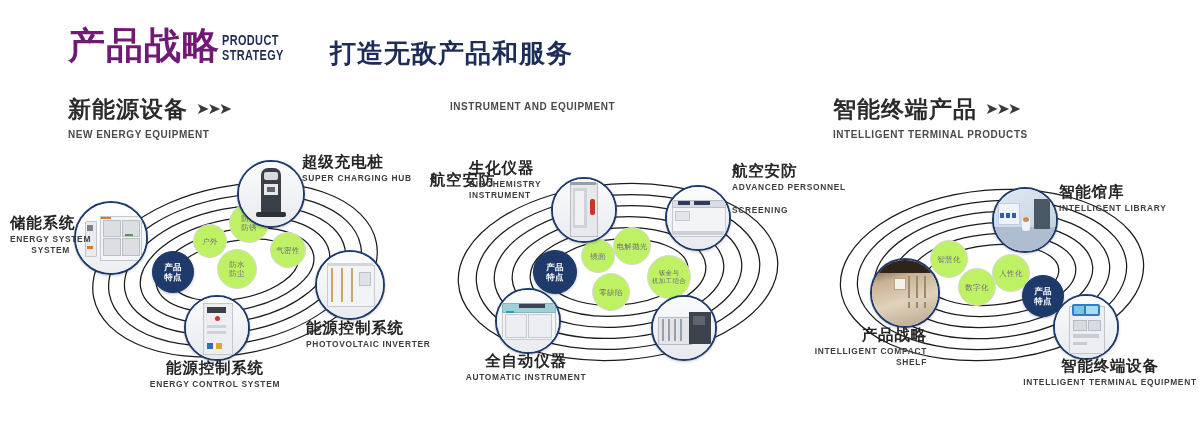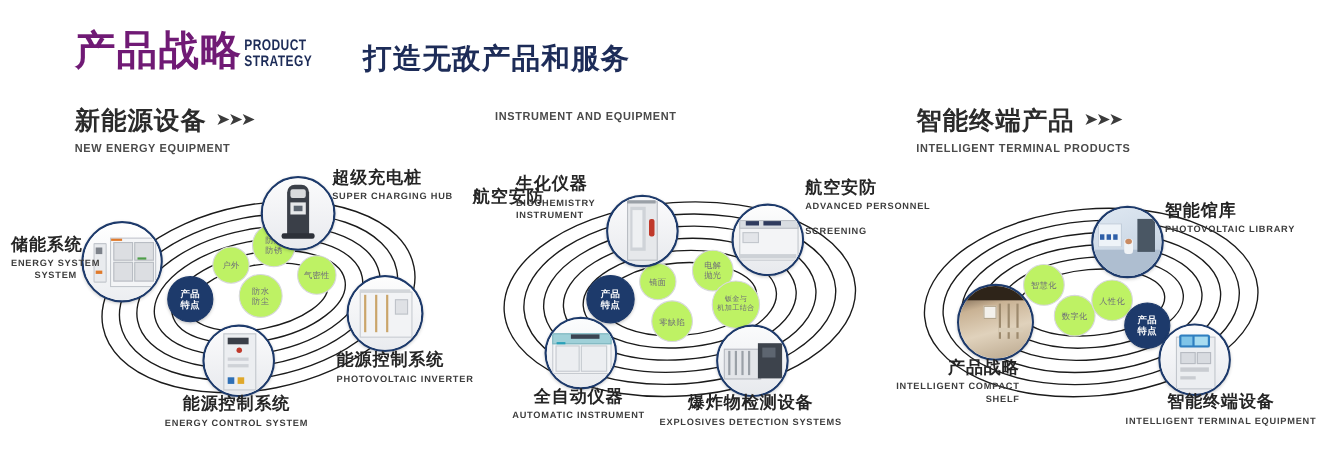--- a/index.html
+++ b/index.html
@@ -193,21 +193,21 @@
     </g>
   </svg>
 
   <div class="feat core" style="left:108px;top:95px;width:42px;height:42px;flex-direction:column;">
     <span>产品</span>
     <span>特点</span>
   </div>
   <div class="feat" style="left:156px;top:84px;width:32px;height:32px;">
     <span>镜面</span>
   </div>
-  <div class="feat" style="left:204px;top:72px;width:36px;height:36px;flex-direction:column;">
+  <div class="feat" style="left:188px;top:72px;width:36px;height:36px;flex-direction:row;">
     <span>电解</span>
     <span>抛光</span>
   </div>
   <div class="feat" style="left:167px;top:118px;width:36px;height:36px;">
     <span>零缺陷</span>
   </div>
   <div class="feat" style="left:222px;top:100px;width:42px;height:42px;flex-direction:column;font-size:6.5px;line-height:8px;">
     <span>钣金与</span>
     <span>机加工结合</span>
   </div>
@@ -265,24 +265,20 @@
   <div class="node" style="left:226px;top:140px;width:62px;height:62px;">
     <div class="ph" style="background:linear-gradient(180deg,#fafbfc 0%,#e7e9ed 100%);">
       <div class="dev" style="left:5px;top:20px;width:32px;height:26px;background:#e3e5e9;border:1px solid #b7bbc2;"></div>
       <div class="bar" style="left:9px;top:22px;width:2px;height:22px;background:#9aa0a7;"></div>
       <div class="bar" style="left:15px;top:22px;width:2px;height:22px;background:#9aa0a7;"></div>
       <div class="bar" style="left:21px;top:22px;width:2px;height:22px;background:#9aa0a7;"></div>
       <div class="bar" style="left:27px;top:22px;width:2px;height:22px;background:#9aa0a7;"></div>
       <div class="dev" style="left:36px;top:15px;width:22px;height:32px;background:#3d434c;"></div>
       <div class="bar" style="left:40px;top:19px;width:12px;height:9px;background:#5d6570;"></div>
     </div>
-  </div>
-  <div class="lab center" style="left:140px;top:202px;width:235px;">
-    <div class="cn">爆炸物检测设备</div>
-    <div class="en">EXPLOSIVES DETECTION SYSTEMS</div>
   </div>
 </div>
 
 <div class="cluster" style="left:810px;top:155px;width:380px;height:230px;">
 
   <svg class="rings" width="380" height="230" viewBox="0 0 380 230">
     <g fill="none" stroke="#1b1b1b" stroke-width="1.25">
       <ellipse cx="182" cy="120" rx="152" ry="85" transform="rotate(-5 182 120)"></ellipse>
       <ellipse cx="182" cy="120" rx="135" ry="74" transform="rotate(-5 182 120)"></ellipse>
       <ellipse cx="182" cy="120" rx="118" ry="63" transform="rotate(-5 182 120)"></ellipse>
@@ -313,21 +309,21 @@
       <div class="bar" style="left:6px;top:24px;width:4px;height:5px;background:#2f5fa8;"></div>
       <div class="bar" style="left:12px;top:24px;width:4px;height:5px;background:#2f5fa8;"></div>
       <div class="bar" style="left:18px;top:24px;width:4px;height:5px;background:#2f5fa8;"></div>
       <div class="bar" style="left:40px;top:10px;width:16px;height:30px;background:#4a5764;"></div>
       <div class="bar" style="left:28px;top:28px;width:8px;height:14px;background:#f0f3f6;border-radius:3px;"></div>
       <div class="bar" style="left:29px;top:28px;width:6px;height:5px;border-radius:50%;background:#c98b62;"></div>
     </div>
   </div>
   <div class="lab" style="left:249px;top:27px;">
     <div class="cn">智能馆库</div>
-    <div class="en">PHOTOVOLTAIC LIBRARY</div>
+    <div class="en">INTELLIGENT LIBRARY</div>
   </div>
 
   <div class="node" style="left:60px;top:103px;width:66px;height:66px;">
     <div class="ph" style="background:linear-gradient(165deg,#4b3a2a 0%,#c9b294 30%,#e0d2bc 60%,#b9a68c 100%);">
       <div class="bar" style="left:0;top:0;width:66px;height:13px;background:#2e2419;"></div>
       <div class="bar" style="left:22px;top:18px;width:10px;height:10px;background:#f3f1ec;border:1px solid #b5a78e;"></div>
       <div class="bar" style="left:36px;top:16px;width:2px;height:32px;background:#9d8a6e;"></div>
       <div class="bar" style="left:44px;top:16px;width:2px;height:32px;background:#9d8a6e;"></div>
       <div class="bar" style="left:52px;top:16px;width:2px;height:32px;background:#9d8a6e;"></div>
       <div class="bar" style="left:36px;top:38px;width:22px;height:4px;background:#d9ccb6;"></div>

